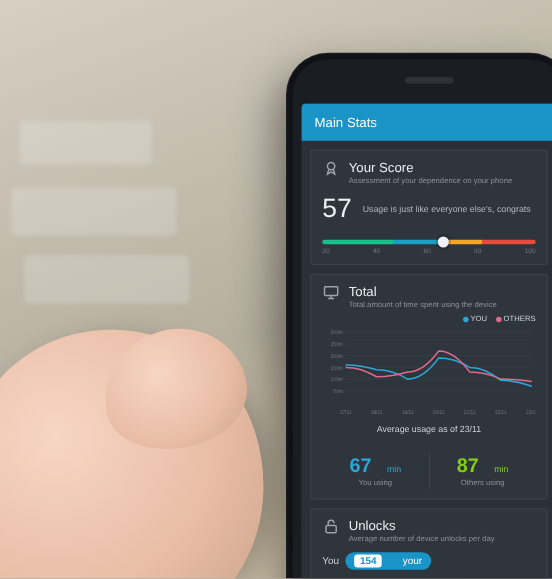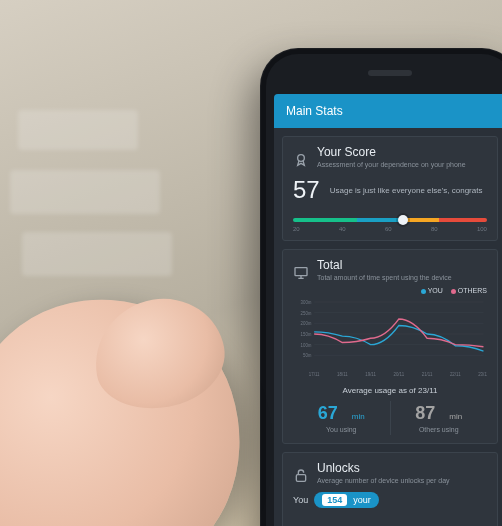--- a/index.html
+++ b/index.html
@@ -5,46 +5,46 @@
   html,body{margin:0;padding:0;background:#c8c2b4;font-family:-apple-system,BlinkMacSystemFont,'Segoe UI',Helvetica,Arial,sans-serif}
   .stage{position:relative;width:502px;height:526px;overflow:hidden;background:linear-gradient(160deg,#d6cfc2 0%,#b6af9f 55%,#e8d8b8 100%)}
   
   .bg-blob{position:absolute;border-radius:4px;background:rgba(255,255,255,0.18);filter:blur(2px)}
   .phone{position:absolute;left:260px;top:48px;width:260px;height:560px;background:#101216;border-radius:38px;box-shadow:-8px 18px 40px rgba(0,0,0,0.45),inset 0 0 2px rgba(255,255,255,0.2)}
   .phone:before{content:"";position:absolute;inset:6px;border-radius:32px;background:#1a1d22}
   .speaker{position:absolute;top:22px;left:50%;transform:translateX(-50%);width:44px;height:6px;border-radius:3px;background:#2e3238}
   .screen{position:absolute;left:14px;right:14px;top:46px;bottom:46px;border-radius:4px;background:#2a3038;overflow:hidden;font-size:10px;color:#cfd6de}
   .hdr{background:#1a93c7;color:#fff;padding:10px 12px;font-size:12px;font-weight:500}
   .card{margin:8px;border:1px solid #3b434c;border-radius:3px;background:#2f353d;padding:8px 10px}
-  .card-title{display:flex;align-items:flex-end;gap:8px}
+  .card-title{display:flex;align-items:flex-start;gap:8px}
   .title-main{font-size:12px;color:#e8edf2;font-weight:500}
   .title-sub{font-size:7px;color:#8a929b;margin-top:2px}
   .icon-badge,.icon-monitor,.icon-lock{width:16px;height:16px;flex:0 0 16px}
   .score-row{display:flex;align-items:center;gap:10px;margin-top:8px}
   .score-num{font-size:24px;font-weight:300;color:#eef2f6}
   .score-txt{font-size:8px;color:#aeb6bf}
   .bar{position:relative;height:4px;margin-top:14px;border-radius:2px;background:linear-gradient(90deg,#16c08a 0%,#16c08a 33%,#1aa0c4 33%,#1aa0c4 55%,#f6a623 55%,#f6a623 75%,#e64b3b 75%,#e64b3b 100%)}
   .bar-knob{position:absolute;top:-3px;width:10px;height:10px;border-radius:50%;background:#eef2f6;box-shadow:0 0 0 2px rgba(0,0,0,0.2)}
   .bar-ticks{display:flex;justify-content:space-between;font-size:6px;color:#6e7680;margin-top:4px}
   .legend{text-align:right;font-size:7px;margin-top:6px}
   .dot{display:inline-block;width:5px;height:5px;border-radius:50%;margin:0 2px 0 6px;vertical-align:middle}
   .chart-wrap{margin-top:4px}
   svg.chart{width:100%;height:80px;display:block}
-  .avg-head{text-align:center;font-size:8px;color:#c9d0d8;margin:8px 0 6px}
+  .avg-head{text-align:center;font-size:8px;color:#c9d0d8;margin:8px 0 16px}
   .avg-row{display:flex}
   .avg-cell{flex:1;text-align:center;padding:2px 0}
   .avg-cell+.avg-cell{border-left:1px solid #3b434c}
   .avg-num{font-size:18px;font-weight:700}
   .avg-unit{font-size:8px;margin-left:14px}
   .avg-lbl{font-size:7px;color:#8a929b;margin-top:2px}
   .you-blue{color:#2aa7d6}
-  .others-pink{color:#a3a3a3}
+  .others-pink{color:#84cc16}
   .unlock-row{display:flex;align-items:center;margin-top:8px;font-size:9px}
   .you-tag{color:#c9d0d8;padding-right:6px}
-  .pill{background:#1a93c7;color:#fff;border-radius:10px;padding:2px 8px;display:flex;align-items:center;gap:6px}
+  .pill{background:#1a93c7;color:#fff;border-radius:10px;padding:2px 8px;display:flex;align-items:center;gap:19px}
   .pill-badge{background:#fff;color:#1a93c7;font-weight:600;border-radius:3px;padding:1px 5px;font-size:9px}
   
   .thumb{position:absolute;left:-40px;top:300px;width:280px;height:280px;border-radius:50% 50% 46% 54%/55% 48% 52% 45%;background:radial-gradient(circle at 38% 30%,#f6d6c4 0%,#e9bda6 55%,#caa089 100%);transform:rotate(-18deg);box-shadow:6px 10px 24px rgba(0,0,0,0.25)}
   .thumb:after{content:"";position:absolute;left:158px;top:22px;width:130px;height:108px;border-radius:52% 48% 50% 50%/60% 55% 45% 40%;background:radial-gradient(circle at 40% 35%,#f6d6c4 0%,#e9bda6 60%,#caa089 100%);transform:rotate(8deg)}
 </style>
 </head>
 <body>
 
 <div class="stage">
   <div class="bg-blob" style="left:18px;top:110px;width:120px;height:40px"></div>

